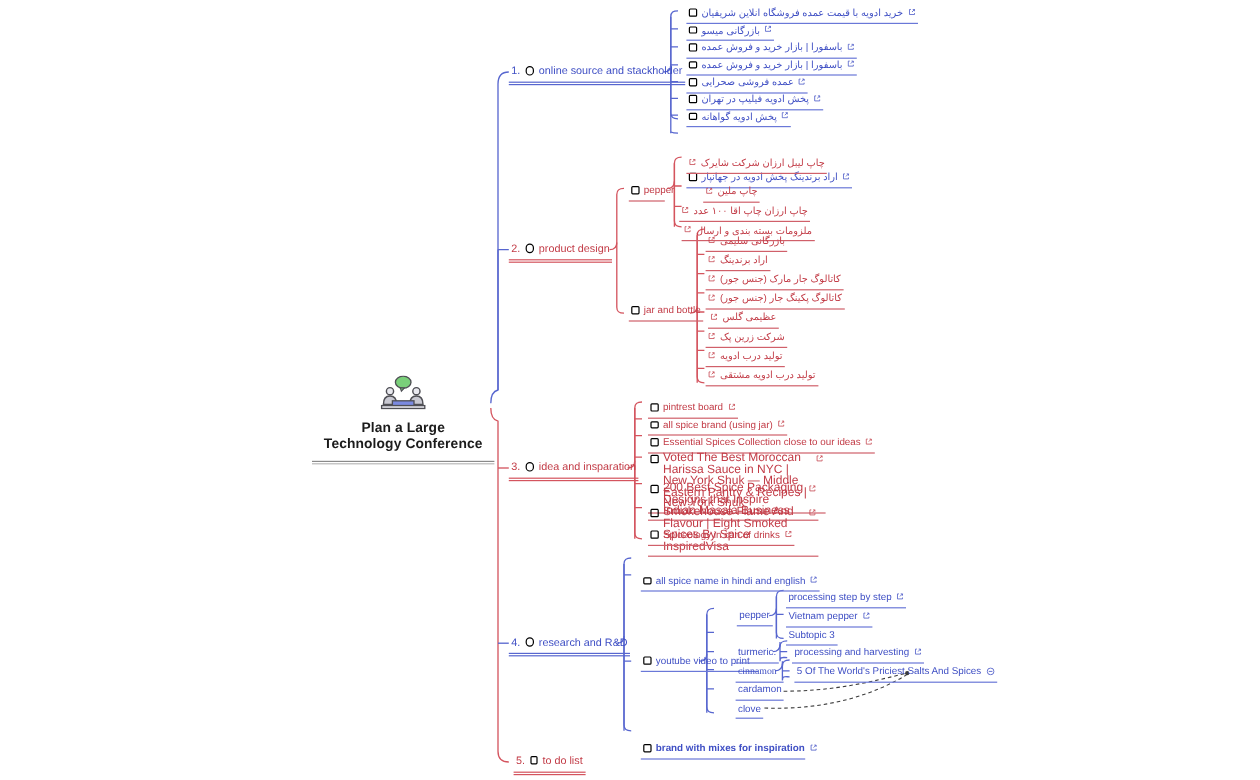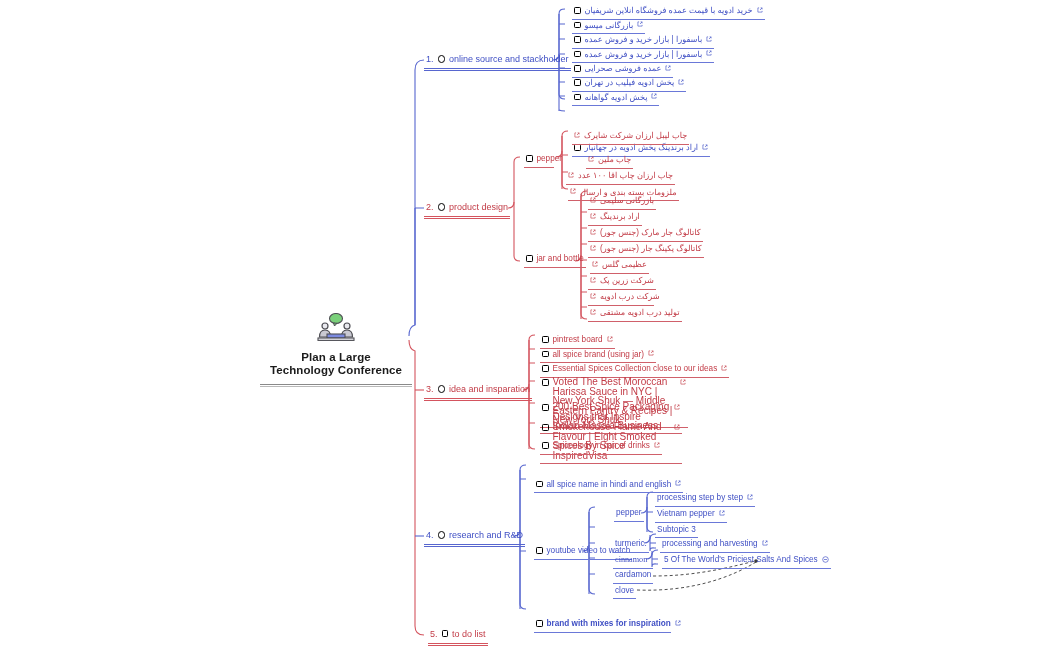--- a/index.html
+++ b/index.html
@@ -420,21 +420,21 @@
   </div>
   <div class="node sub c-red" style="left:588px; top:290px;">
     <div class="row">
         <span class="ext">
           <svg width="6" height="6" viewBox="0 0 10 10">
             <path d="M3.5,1.5 H1.5 V8.5 H8.5 V6.5" fill="none" stroke="#c23b46" stroke-width="1.1"></path>
             <path d="M6,1.5 H8.5 V4" fill="none" stroke="#c23b46" stroke-width="1.1"></path>
             <path d="M5,5 L8.5,1.5" stroke="#c23b46" stroke-width="1.1"></path>
           </svg>
         </span>
-      <span class="lbl small">شرکت درب ادویه</span>
+      <span class="lbl small">تولید درب ادویه</span>
     </div>
       <div class="rule" style="width: 66.1719px;"></div>
   </div>
   <div class="node sub c-red" style="left:588px; top:306px;">
     <div class="row">
         <span class="ext">
           <svg width="6" height="6" viewBox="0 0 10 10">
             <path d="M3.5,1.5 H1.5 V8.5 H8.5 V6.5" fill="none" stroke="#c23b46" stroke-width="1.1"></path>
             <path d="M6,1.5 H8.5 V4" fill="none" stroke="#c23b46" stroke-width="1.1"></path>
             <path d="M5,5 L8.5,1.5" stroke="#c23b46" stroke-width="1.1"></path>
@@ -572,21 +572,21 @@
             <path d="M6,1.5 H8.5 V4" fill="none" stroke="#3f4fc4" stroke-width="1.1"></path>
             <path d="M5,5 L8.5,1.5" stroke="#3f4fc4" stroke-width="1.1"></path>
           </svg>
         </span>
     </div>
       <div class="rule" style="width: 149.219px;"></div>
   </div>
   <div class="node sub c-blue" style="left:534px; top:544px;">
     <div class="row">
         <span class="cbox"></span>
-      <span class="lbl small">youtube video to watch</span>
+      <span class="lbl small">youtube video to print</span>
     </div>
       <div class="rule" style="width: 98.25px;"></div>
   </div>
   <div class="node sub c-blue" style="left:534px; top:617px;font-weight:bold;">
     <div class="row">
         <span class="cbox"></span>
       <span class="lbl small">brand with mixes for inspiration</span>
       <span class="ext">
           <svg width="6" height="6" viewBox="0 0 10 10">
             <path d="M3.5,1.5 H1.5 V8.5 H8.5 V6.5" fill="none" stroke="#3f4fc4" stroke-width="1.1"></path>

